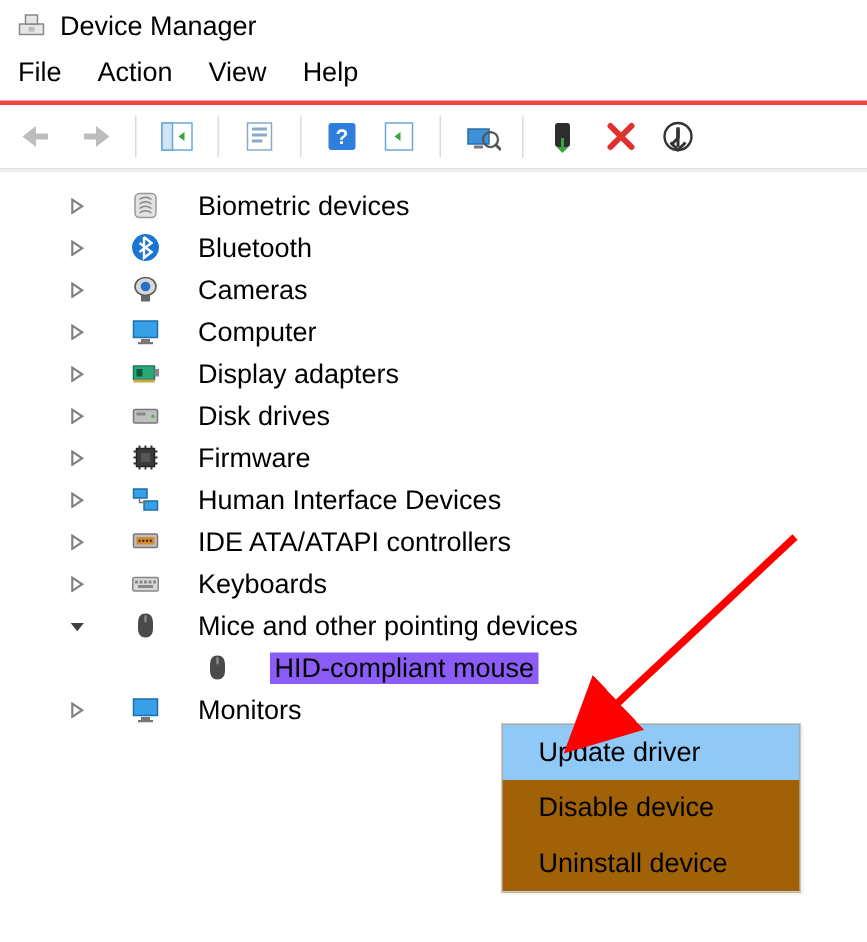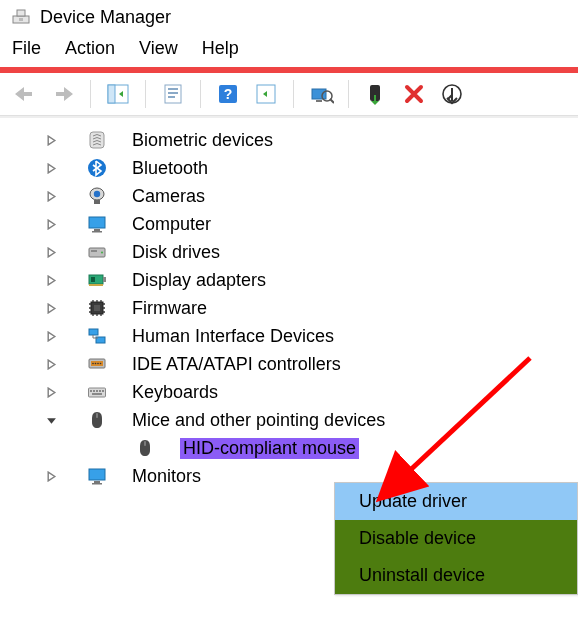--- a/index.html
+++ b/index.html
@@ -1,34 +1,34 @@
 <!DOCTYPE html>
 <html><head>
 <meta charset="utf-8">
 <style>
   * { box-sizing: border-box; }
   body { margin: 0; font-family: "Segoe UI", Arial, sans-serif; font-size: 16px; background: #fff; color: #000; width: 578px; }
   .titlebar { display: flex; align-items: flex-end; gap: 8px; padding: 6px 10px 4px 10px; font-size: 18px; }
   .titlebar svg { flex: 0 0 auto; }
-  .menubar { display: flex; gap: 24px; padding: 6px 12px 8px 12px; font-size: 18px; border-bottom: 6px solid #ef4444; }
+  .menubar { display: flex; gap: 24px; padding: 6px 12px 8px 12px; font-size: 18px; border-bottom: 3px solid #ef4444; }
   .menubar span { cursor: default; }
   .toolbar { display: flex; align-items: center; gap: 4px; padding: 6px 8px; border-bottom: 1px solid #e0e0e0; }
   .tb-group { display: flex; align-items: center; gap: 4px; }
   .tb-sep { width: 1px; height: 28px; background: #dcdcdc; margin: 0 6px; }
   .tb-btn { width: 34px; height: 30px; display: flex; align-items: center; justify-content: center; border: 1px solid transparent; }
   .tree { padding: 8px 0 40px 0; position: relative; border-top: 2px solid #eee; }
   .node { display: flex; align-items: center; gap: 24px; padding: 3px 0; }
   .indent0 { padding-left: 40px; }
   .indent1 { padding-left: 88px; }
   .chev { width: 22px; display:inline-flex; justify-content:center; color:#5c5c5c; font-size:13px; line-height:1; }
   .chev.expanded { color:#000; }
   .iconslot { width: 22px; height: 22px; display: inline-flex; align-items:center; justify-content:center; }
   .label { font-size: 18px; }
   .selected { background: #8b5cf6; padding: 0 3px; }
-  .ctx-menu { position: absolute; left: 334px; top: 482px; width: 244px; background: #4d7c0f; border: 1px solid #c8c8c8; box-shadow: 1px 1px 2px rgba(0,0,0,.1); }
+  .ctx-menu { position: absolute; left: 334px; top: 482px; width: 200px; background: #a16207; border: 1px solid #c8c8c8; box-shadow: 1px 1px 2px rgba(0,0,0,.1); }
   .ctx-item { padding: 8px 24px; font-size: 18px; }
   .ctx-item.hover { background: #90c8f6; }
   .arrow-overlay { position: absolute; pointer-events:none; left:0; top:0; width:578px; height:628px; }
 </style>
 </head>
 <body>
 
 <div class="titlebar">
   <span class="iconslot">
     <svg width="20" height="20" viewBox="0 0 20 20">
@@ -196,42 +196,42 @@
       <span class="label">Computer</span>
     </div>
     <div class="node indent0">
       <span class="chev">
         <svg width="11" height="11" viewBox="0 0 10 10">
           <path d="M2 1 L8 5 L2 9 Z" fill="none" stroke="#808080" stroke-width="1.3"></path>
         </svg>
       </span>
       <span class="iconslot">
         <svg width="20" height="20" viewBox="0 0 20 20">
-          <rect x="2" y="6" width="16" height="9" rx="1" fill="#bfbfbf" stroke="#777"></rect>
-          <circle cx="15" cy="10.5" r="1.1" fill="#4caf50"></circle>
-          <rect x="4" y="8" width="6" height="2" fill="#888"></rect>
-        </svg>
-      </span>
-      <span class="label">Disk drives</span>
-    </div>
-    <div class="node indent0">
-      <span class="chev">
-        <svg width="11" height="11" viewBox="0 0 10 10">
-          <path d="M2 1 L8 5 L2 9 Z" fill="none" stroke="#808080" stroke-width="1.3"></path>
-        </svg>
-      </span>
-      <span class="iconslot">
-        <svg width="20" height="20" viewBox="0 0 20 20">
           <rect x="2" y="5" width="14" height="9" fill="#2aa876" stroke="#1a7a54"></rect>
           <rect x="4" y="7" width="4" height="5" fill="#0e5c3d"></rect>
           <rect x="2" y="14" width="14" height="2" fill="#c9a846"></rect>
           <rect x="16" y="7" width="3" height="5" fill="#888"></rect>
         </svg>
       </span>
       <span class="label">Display adapters</span>
+    </div>
+    <div class="node indent0">
+      <span class="chev">
+        <svg width="11" height="11" viewBox="0 0 10 10">
+          <path d="M2 1 L8 5 L2 9 Z" fill="none" stroke="#808080" stroke-width="1.3"></path>
+        </svg>
+      </span>
+      <span class="iconslot">
+        <svg width="20" height="20" viewBox="0 0 20 20">
+          <rect x="2" y="6" width="16" height="9" rx="1" fill="#bfbfbf" stroke="#777"></rect>
+          <circle cx="15" cy="10.5" r="1.1" fill="#4caf50"></circle>
+          <rect x="4" y="8" width="6" height="2" fill="#888"></rect>
+        </svg>
+      </span>
+      <span class="label">Disk drives</span>
     </div>
     <div class="node indent0">
       <span class="chev">
         <svg width="11" height="11" viewBox="0 0 10 10">
           <path d="M2 1 L8 5 L2 9 Z" fill="none" stroke="#808080" stroke-width="1.3"></path>
         </svg>
       </span>
       <span class="iconslot">
         <svg width="20" height="20" viewBox="0 0 20 20">
           <rect x="4" y="4" width="12" height="12" fill="#3a3a3a" stroke="#222"></rect>

